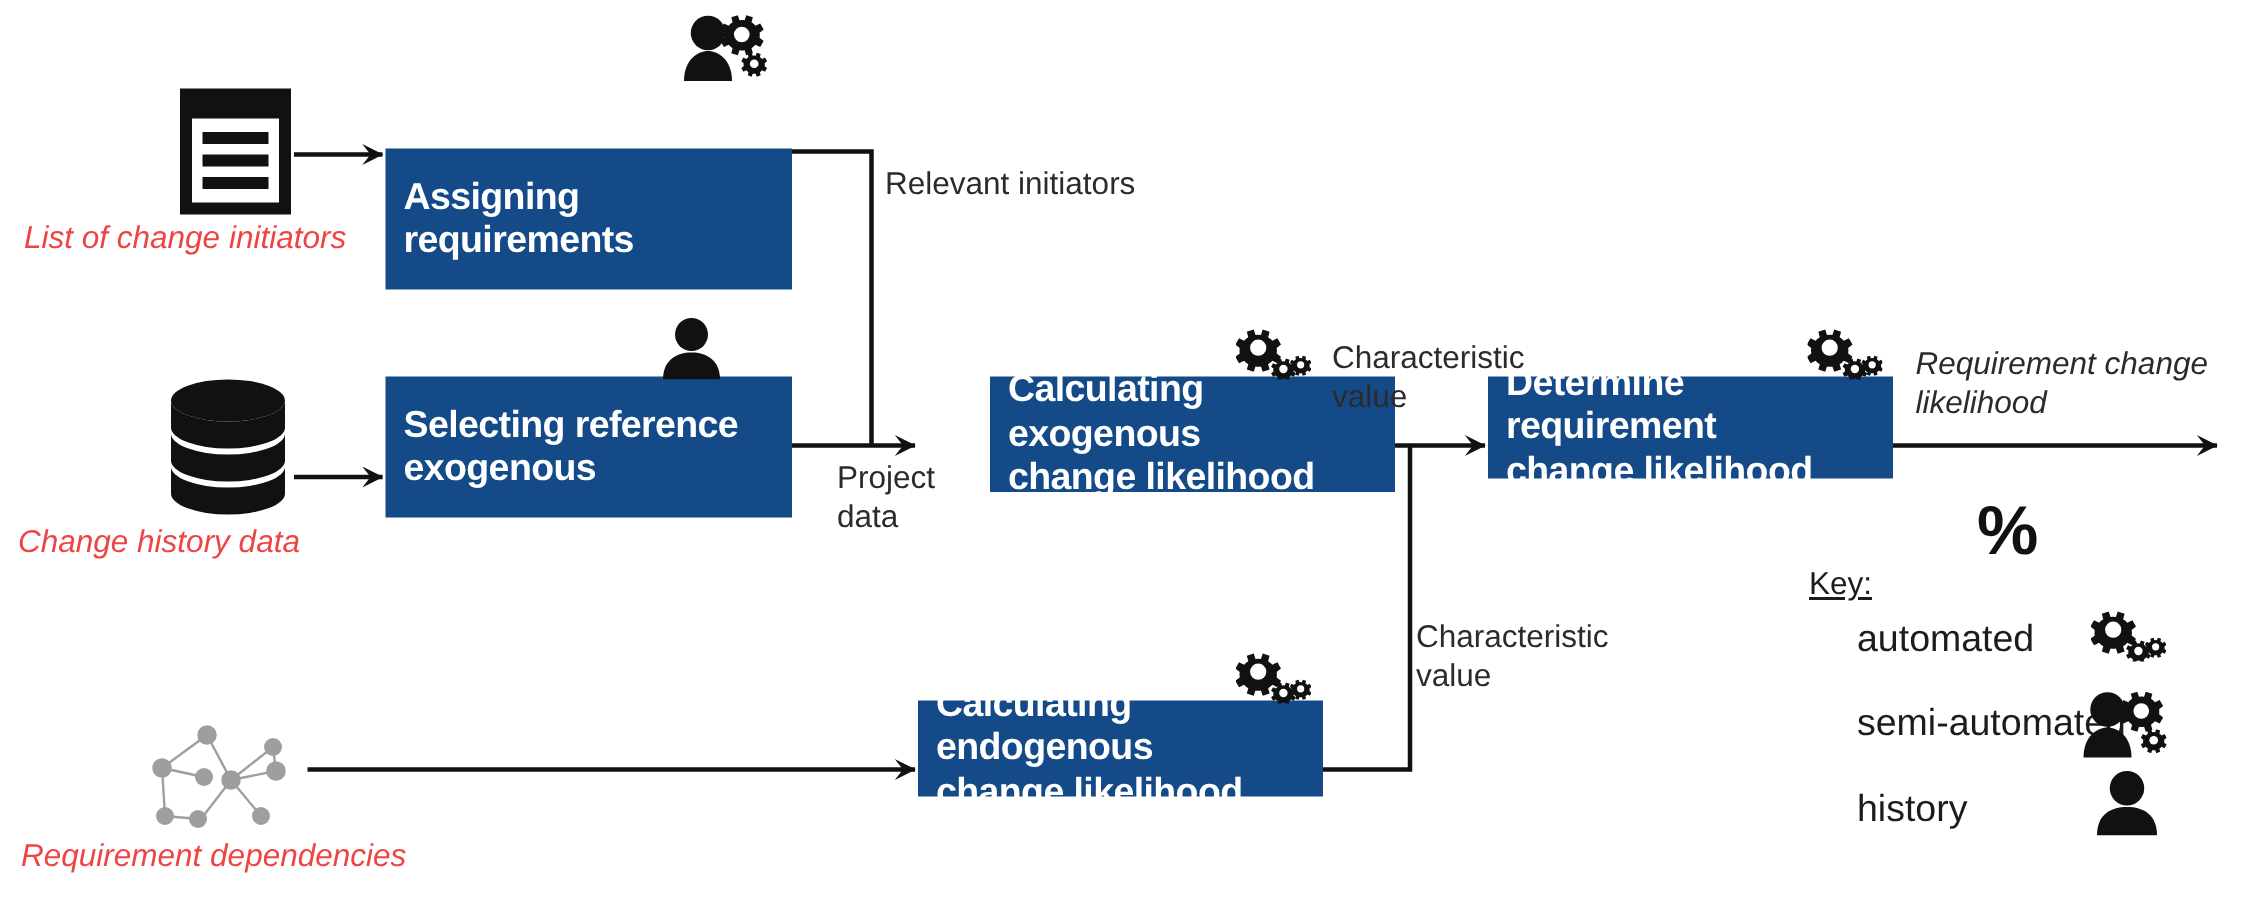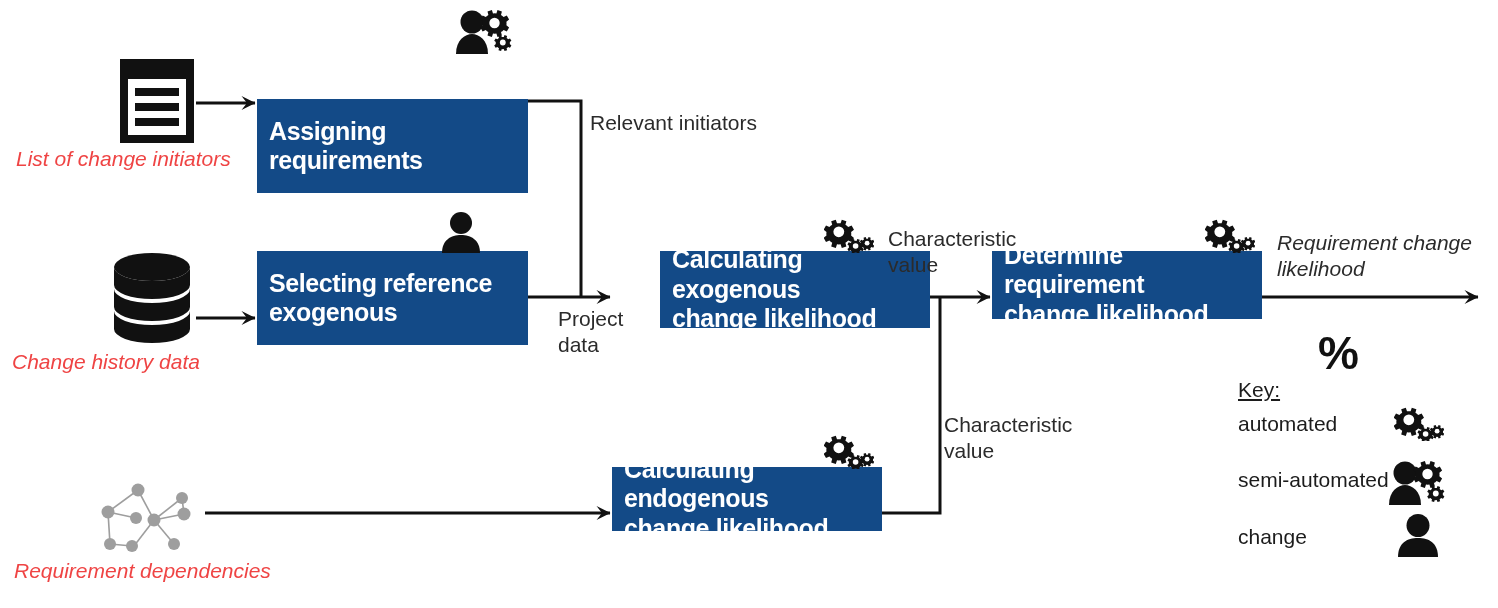--- a/index.html
+++ b/index.html
@@ -53,21 +53,21 @@
   .key-title{
     position:absolute;
     font-family:"Liberation Sans",sans-serif;
     font-size:21px;
     color:#1c1c1c;
     text-decoration:underline;
   }
   .key-label{
     position:absolute;
     font-family:"Liberation Sans",sans-serif;
-    font-size:21px;
+    font-size:25px;
     color:#1c1c1c;
     white-space:nowrap;
   }
 
   svg.layer{position:absolute;left:0;top:0;width:1498px;height:608px;pointer-events:none;}
   .icon-abs{position:absolute;}
 </style>
 </head>
 <body>
 
@@ -263,21 +263,21 @@
 value</div>
 
   <div class="note" style="left:944px;top:412px;">Characteristic
 value</div>
 
   <div class="note ital" style="left:1277px;top:230px;">Requirement change
 likelihood</div>
 
   <div class="pct" style="left:1318px;top:326px;">%</div>
 
-  <div class="key-title" style="left:1238px;top:378px;">Key:</div>
+  <div class="key-title" style="left:1206px;top:378px;">Key:</div>
 
   <div class="key-label" style="left:1238px;top:412px;">automated</div>
   <div class="icon-abs" style="left:1394px;top:407px;width:50px;height:34px;">
     <svg width="50" height="34" viewBox="0 0 50 34">
       <g fill="#111111">
         <path d="M7.2,2.2 l4.6,-1.5 l1.2,3.6 a10.5,10.5 0 0 1 3.6,0 l1.2,-3.6 l4.6,1.5 l-1,3.6 a10.5,10.5 0 0 1 2.8,2.3 l3.4,-1.6 l2.4,4.2 l-2.9,2.3 a10.5,10.5 0 0 1 0,3.6 l2.9,2.3 l-2.4,4.2 l-3.4,-1.6 a10.5,10.5 0 0 1 -2.8,2.3 l1,3.6 l-4.6,1.5 l-1.2,-3.6 a10.5,10.5 0 0 1 -3.6,0 l-1.2,3.6 l-4.6,-1.5 l1,-3.6 a10.5,10.5 0 0 1 -2.8,-2.3 l-3.4,1.6 l-2.4,-4.2 l2.9,-2.3 a10.5,10.5 0 0 1 0,-3.6 l-2.9,-2.3 l2.4,-4.2 l3.4,1.6 a10.5,10.5 0 0 1 2.8,-2.3 Z"></path>
         <circle cx="14.8" cy="12.8" r="5.4" fill="#ffffff"></circle>
       </g>
       <g fill="#111111">
         <path d="M27.5,20.8 l2.5,-0.8 l0.65,1.95 a5.7,5.7 0 0 1 1.95,0 l0.65,-1.95 l2.5,0.8 l-0.55,1.95 a5.7,5.7 0 0 1 1.5,1.25 l1.85,-0.85 l1.3,2.3 l-1.55,1.25 a5.7,5.7 0 0 1 0,1.95 l1.55,1.25 l-1.3,2.3 l-1.85,-0.85 a5.7,5.7 0 0 1 -1.5,1.25 l0.55,1.95 l-2.5,0.8 l-0.65,-1.95 a5.7,5.7 0 0 1 -1.95,0 l-0.65,1.95 l-2.5,-0.8 l0.55,-1.95 a5.7,5.7 0 0 1 -1.5,-1.25 l-1.85,0.85 l-1.3,-2.3 l1.55,-1.25 a5.7,5.7 0 0 1 0,-1.95 l-1.55,-1.25 l1.3,-2.3 l1.85,0.85 a5.7,5.7 0 0 1 1.5,-1.25 Z"></path>
@@ -299,21 +299,21 @@
         <path d="M32.5,5.5 l4.4,-1.4 l1.1,3.4 a10,10 0 0 1 3.4,0 l1.1,-3.4 l4.4,1.4 l-0.9,3.4 a10,10 0 0 1 2.6,2.2 l3.2,-1.5 l2.3,4 l-2.7,2.2 a10,10 0 0 1 0,3.4 l2.7,2.2 l-2.3,4 l-3.2,-1.5 a10,10 0 0 1 -2.6,2.2 l0.9,3.4 l-4.4,1.4 l-1.1,-3.4 a10,10 0 0 1 -3.4,0 l-1.1,3.4 l-4.4,-1.4 l0.9,-3.4 a10,10 0 0 1 -2.6,-2.2 l-3.2,1.5 l-2.3,-4 l2.7,-2.2 a10,10 0 0 1 0,-3.4 l-2.7,-2.2 l2.3,-4 l3.2,1.5 a10,10 0 0 1 2.6,-2.2 Z"></path>
         <circle cx="39.5" cy="17" r="5.2" fill="#ffffff"></circle>
       </g>
       <g fill="#111111">
         <path d="M43.5,30 l2.6,-0.9 l0.7,2 a6,6 0 0 1 2,0 l0.7,-2 l2.6,0.9 l-0.5,2 a6,6 0 0 1 1.5,1.3 l1.9,-0.9 l1.4,2.4 l-1.6,1.3 a6,6 0 0 1 0,2 l1.6,1.3 l-1.4,2.4 l-1.9,-0.9 a6,6 0 0 1 -1.5,1.3 l0.5,2 l-2.6,0.9 l-0.7,-2 a6,6 0 0 1 -2,0 l-0.7,2 l-2.6,-0.9 l0.5,-2 a6,6 0 0 1 -1.5,-1.3 l-1.9,0.9 l-1.4,-2.4 l1.6,-1.3 a6,6 0 0 1 0,-2 l-1.6,-1.3 l1.4,-2.4 l1.9,0.9 a6,6 0 0 1 1.5,-1.3 Z"></path>
         <circle cx="47.8" cy="36.5" r="2.9" fill="#ffffff"></circle>
       </g>
     </svg>
   </div>
 
-  <div class="key-label" style="left:1238px;top:525px;">change</div>
+  <div class="key-label" style="left:1238px;top:525px;">history</div>
   <div class="icon-abs" style="left:1396px;top:513px;width:44px;height:44px;">
     <svg width="44" height="44" viewBox="0 0 44 44">
       <circle cx="22" cy="12.5" r="11.5" fill="#111111"></circle>
       <path d="M2,44 C2,30 11,25 22,25 C33,25 42,30 42,44 Z" fill="#111111"></path>
     </svg>
   </div>
 
 </div>
 
 </body></html>

